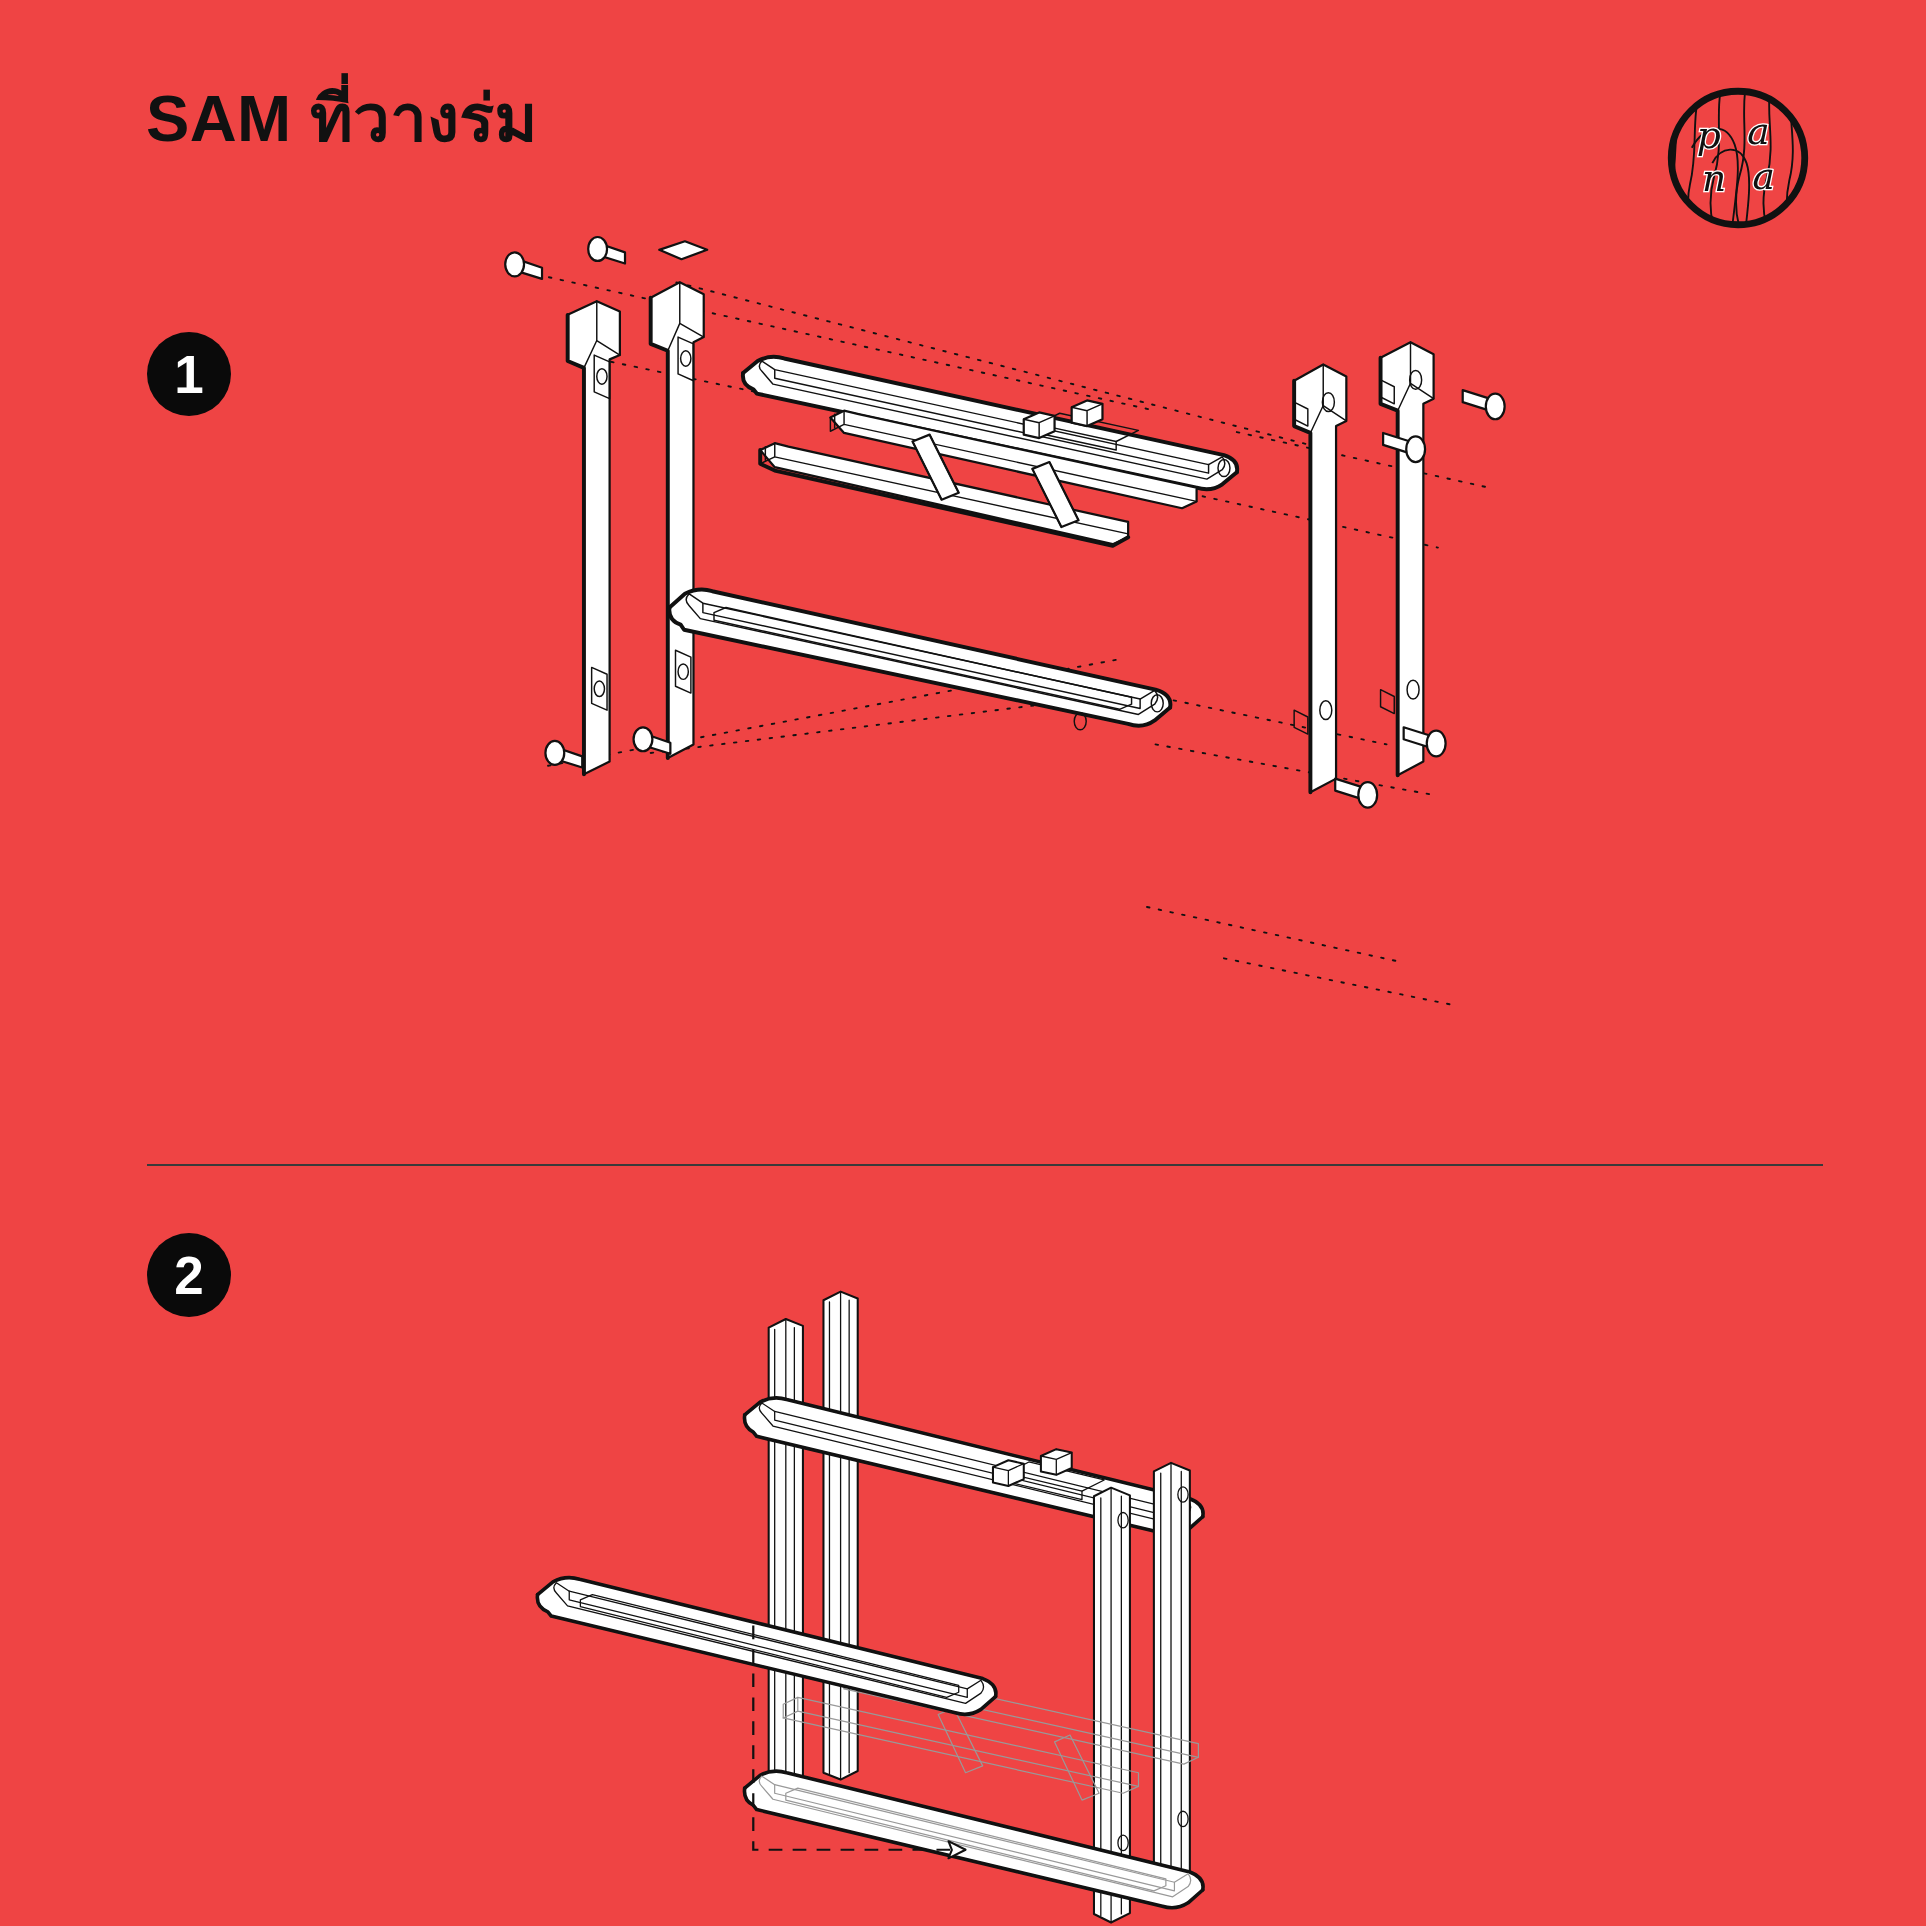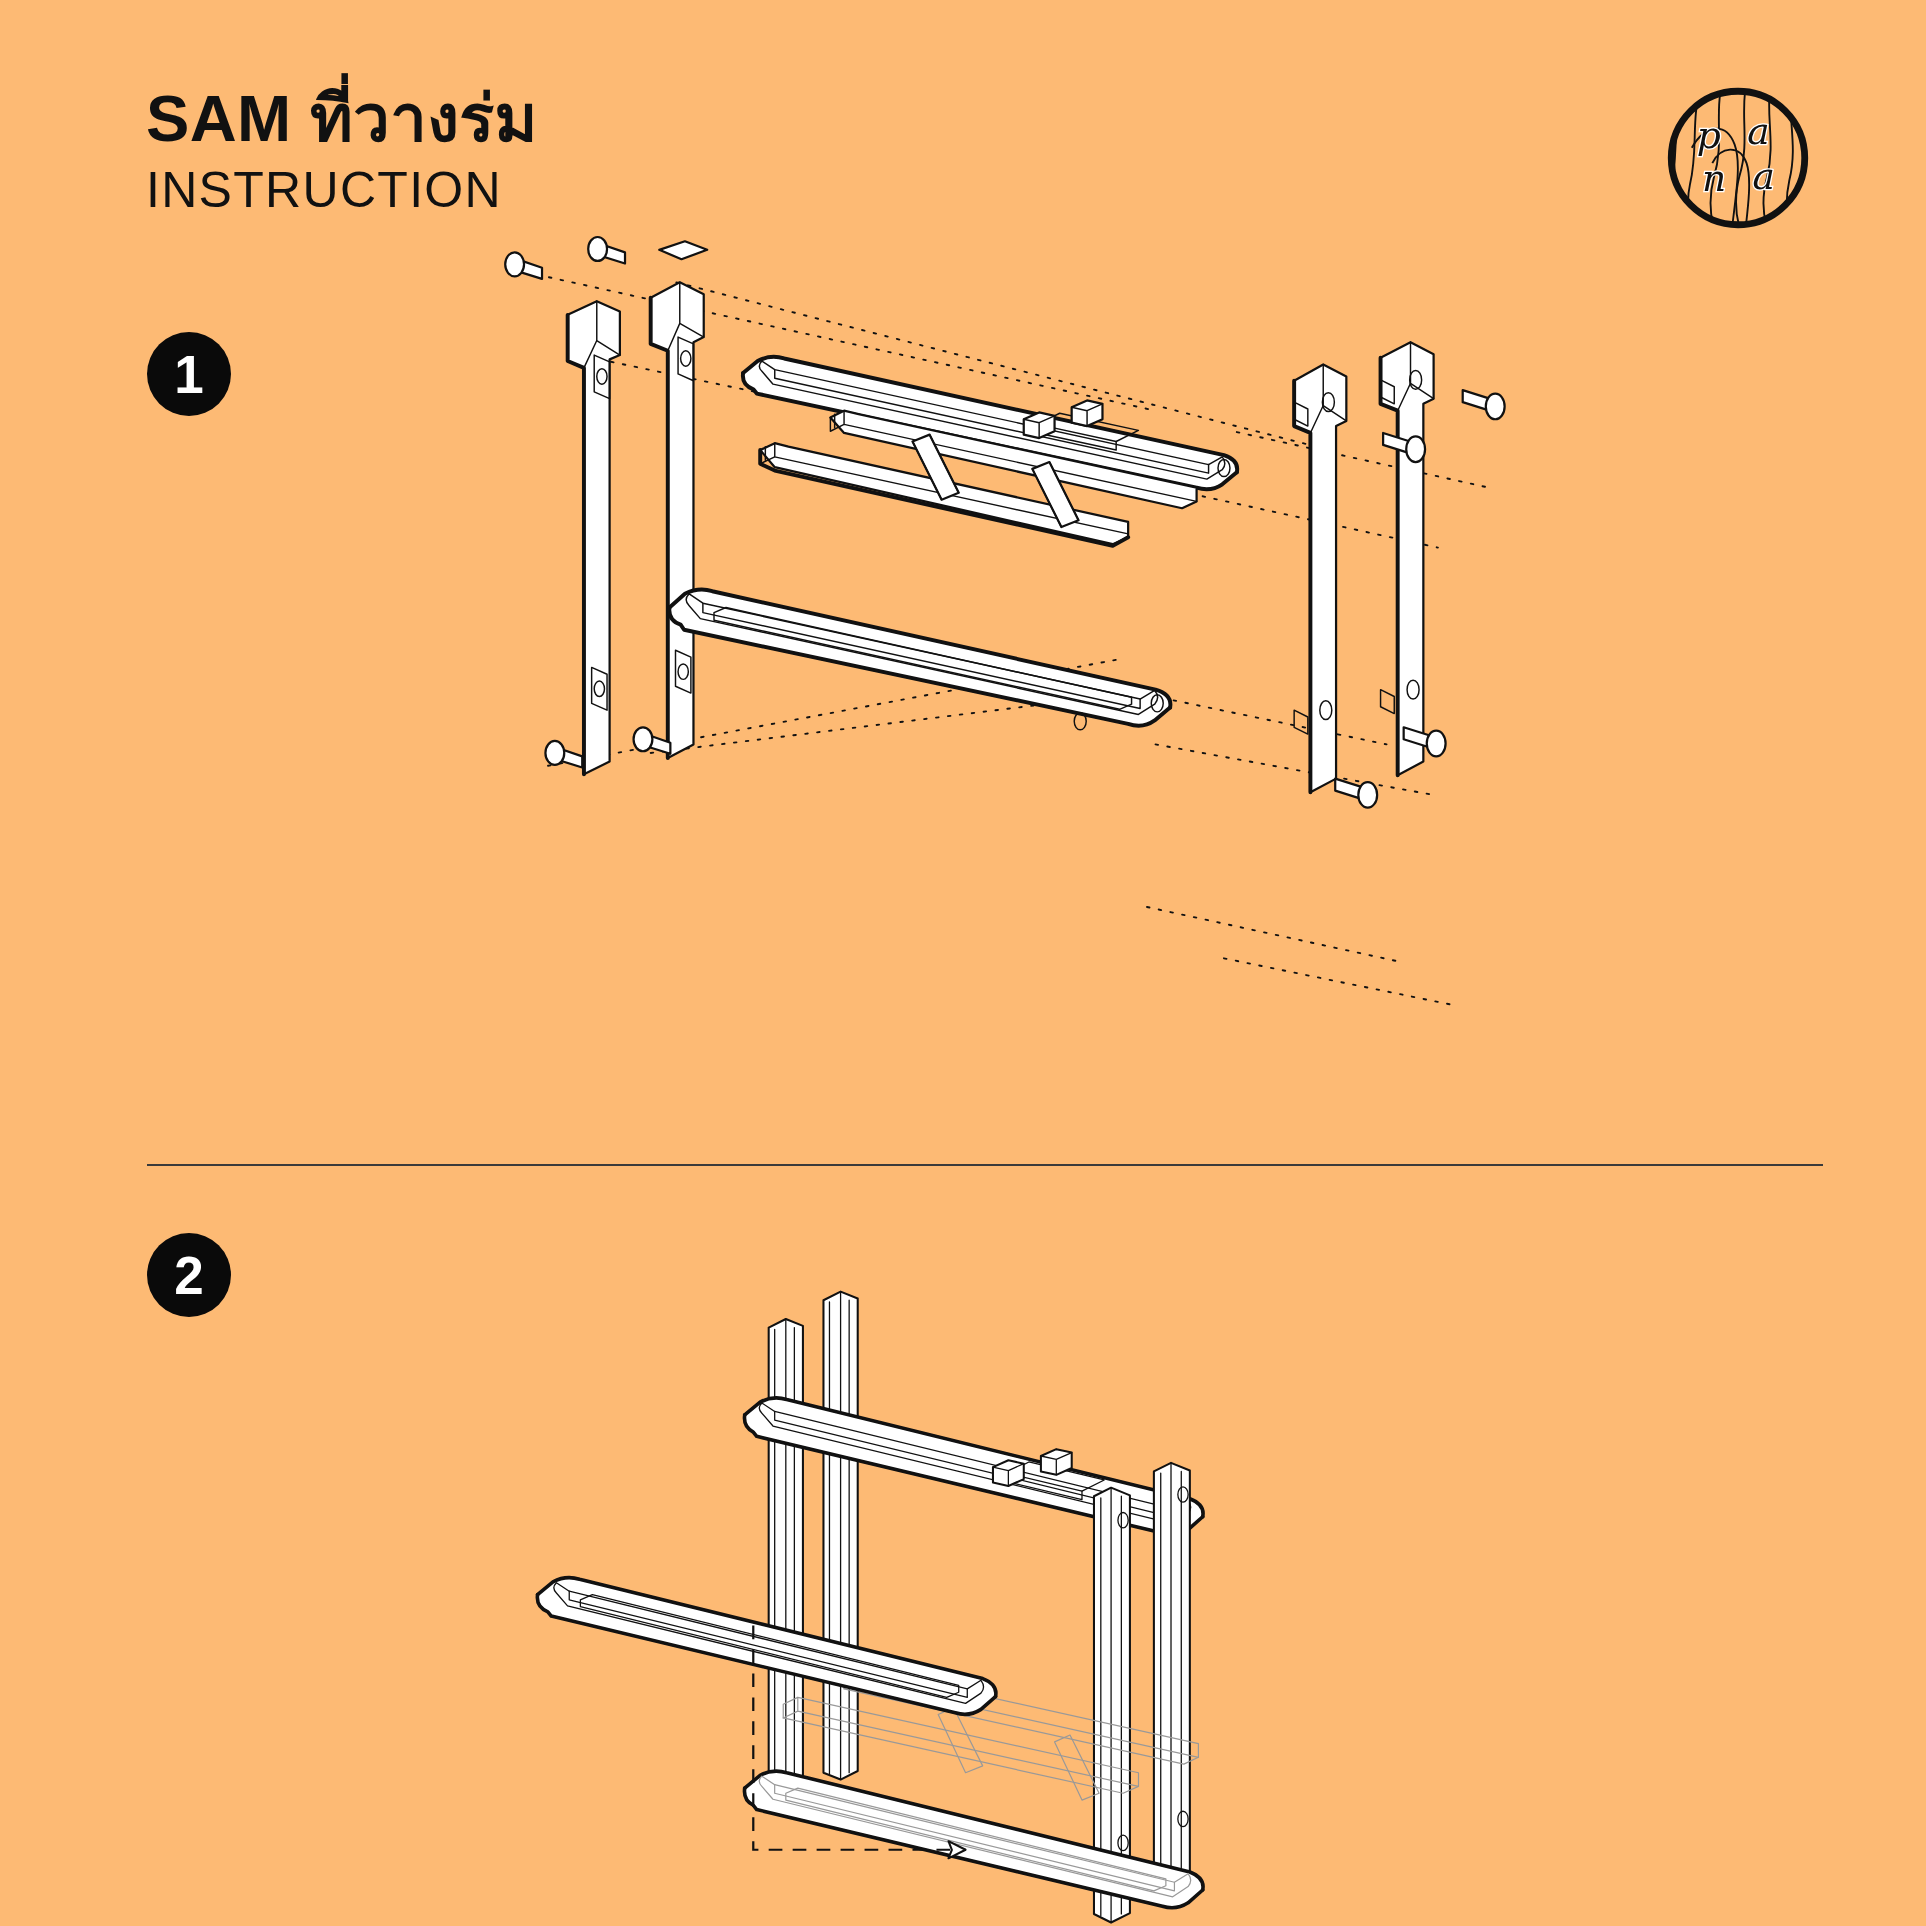--- a/index.html
+++ b/index.html
@@ -11,21 +11,21 @@
     width: 1926px;
     height: 1926px;
     font-family: "Liberation Sans", sans-serif;
     color: #111111;
     overflow: hidden;
     position: relative;
   }
   .sheet {
     position: absolute;
     inset: 0;
-    background: #fdba74;
+    background: #ef4444;
     text-decoration: underline;
   }
 
   
   .header {
     position: absolute;
     left: 146px;
     top: 86px;
     width: 1199px;
   }
@@ -90,21 +90,20 @@
   #panel-2 { left: 0px; top: 1199px; width: 1926px; height: 728px; }
   .panel svg { display: block; width: 100%; height: 100%; }
 </style>
 </head>
 <body>
 
 <div class="sheet">
 
   <div class="header">
     <div class="title-line">SAM ที่วางร่ม</div>
-    <div class="subtitle-line">INSTRUCTION</div>
   </div>
 
   <div class="logo">
     <svg viewBox="0 0 180 180" xmlns="http://www.w3.org/2000/svg">
       <g>
         <clipPath id="logoClip">
             <circle cx="90" cy="90" r="78"></circle>
           </clipPath>
         <g clip-path="url(#logoClip)" fill="none" stroke="#111" stroke-width="2.2">
           <path d="M26 6 C 14 46, 20 84, 12 130 C 8 152, 14 168, 20 180"></path>

